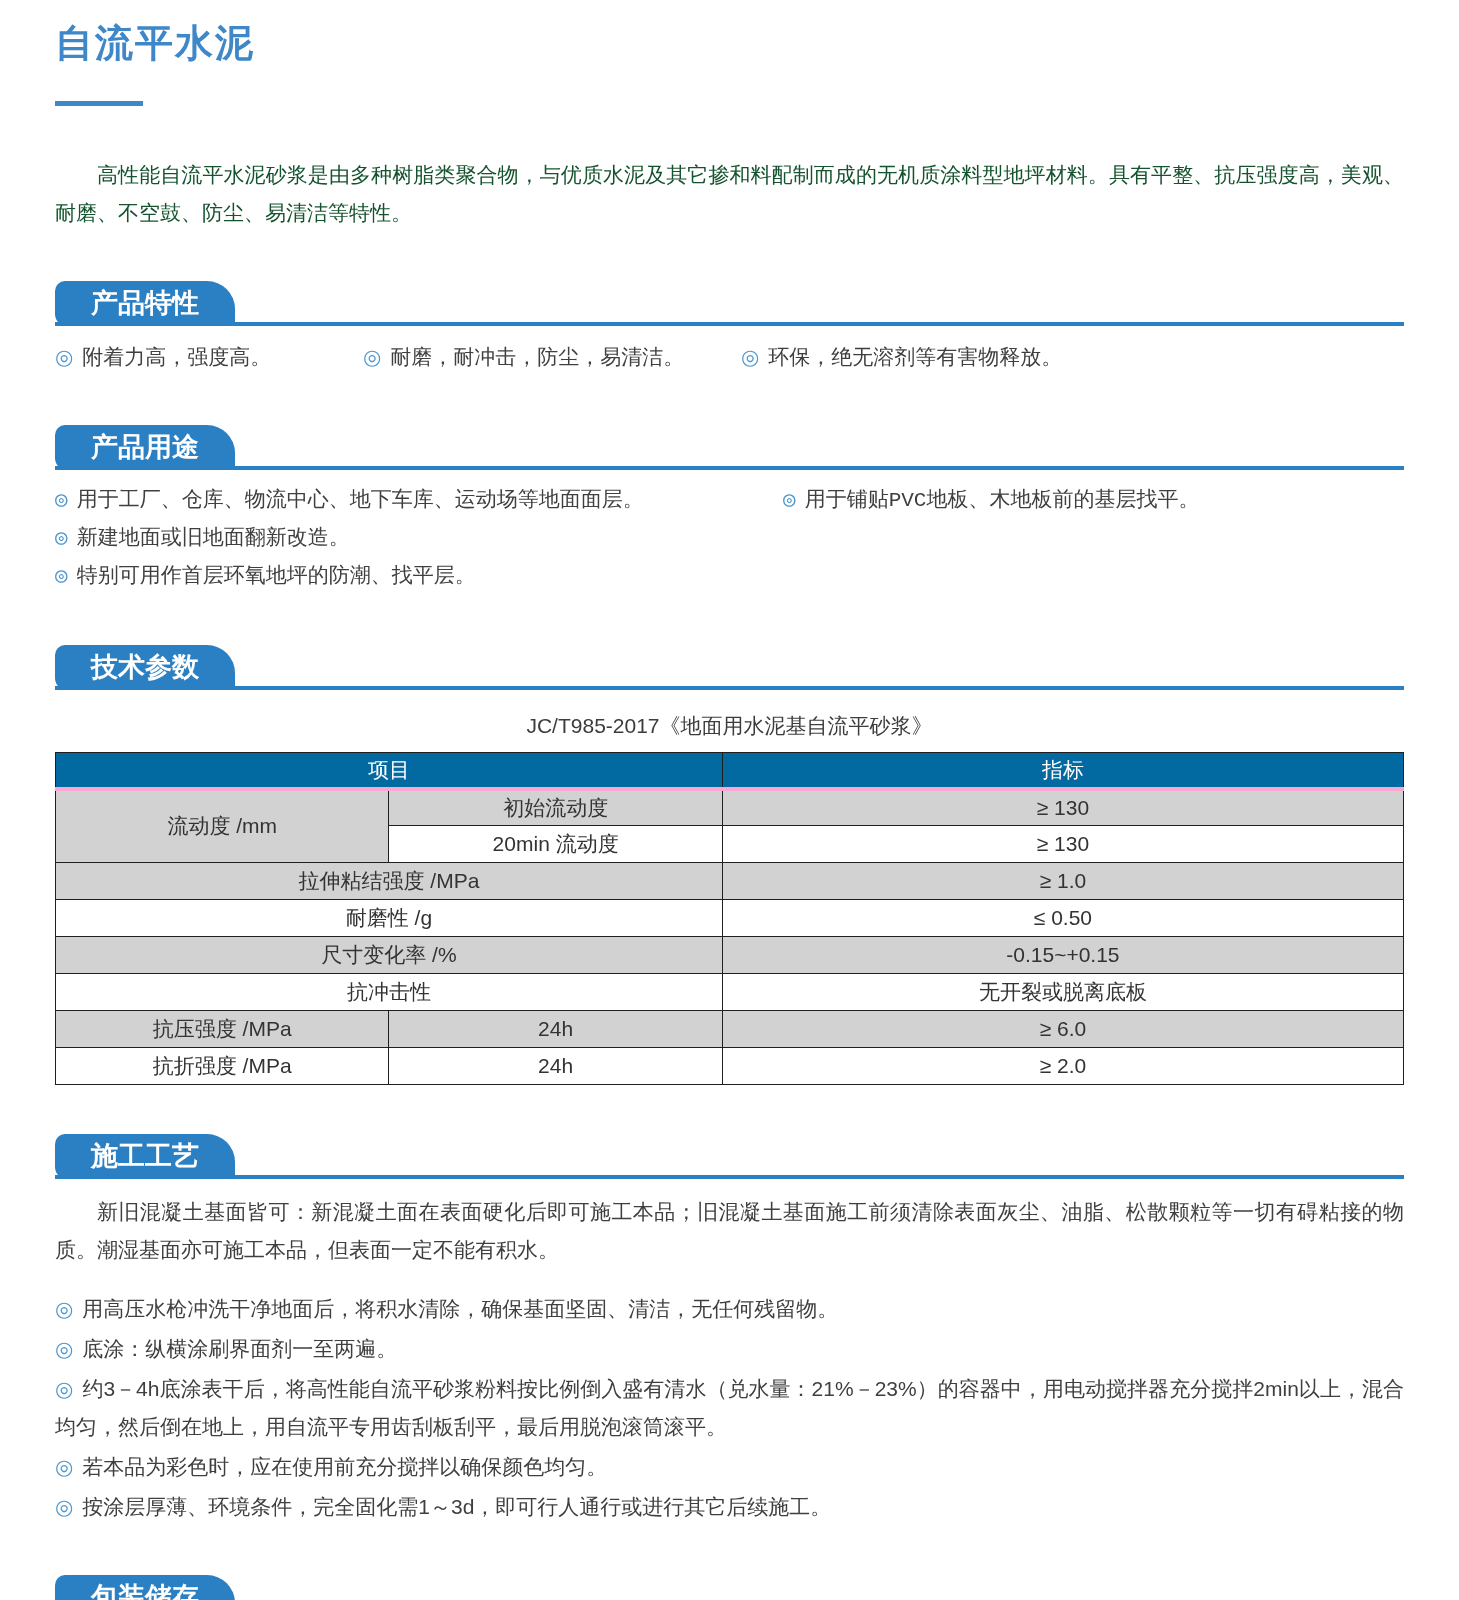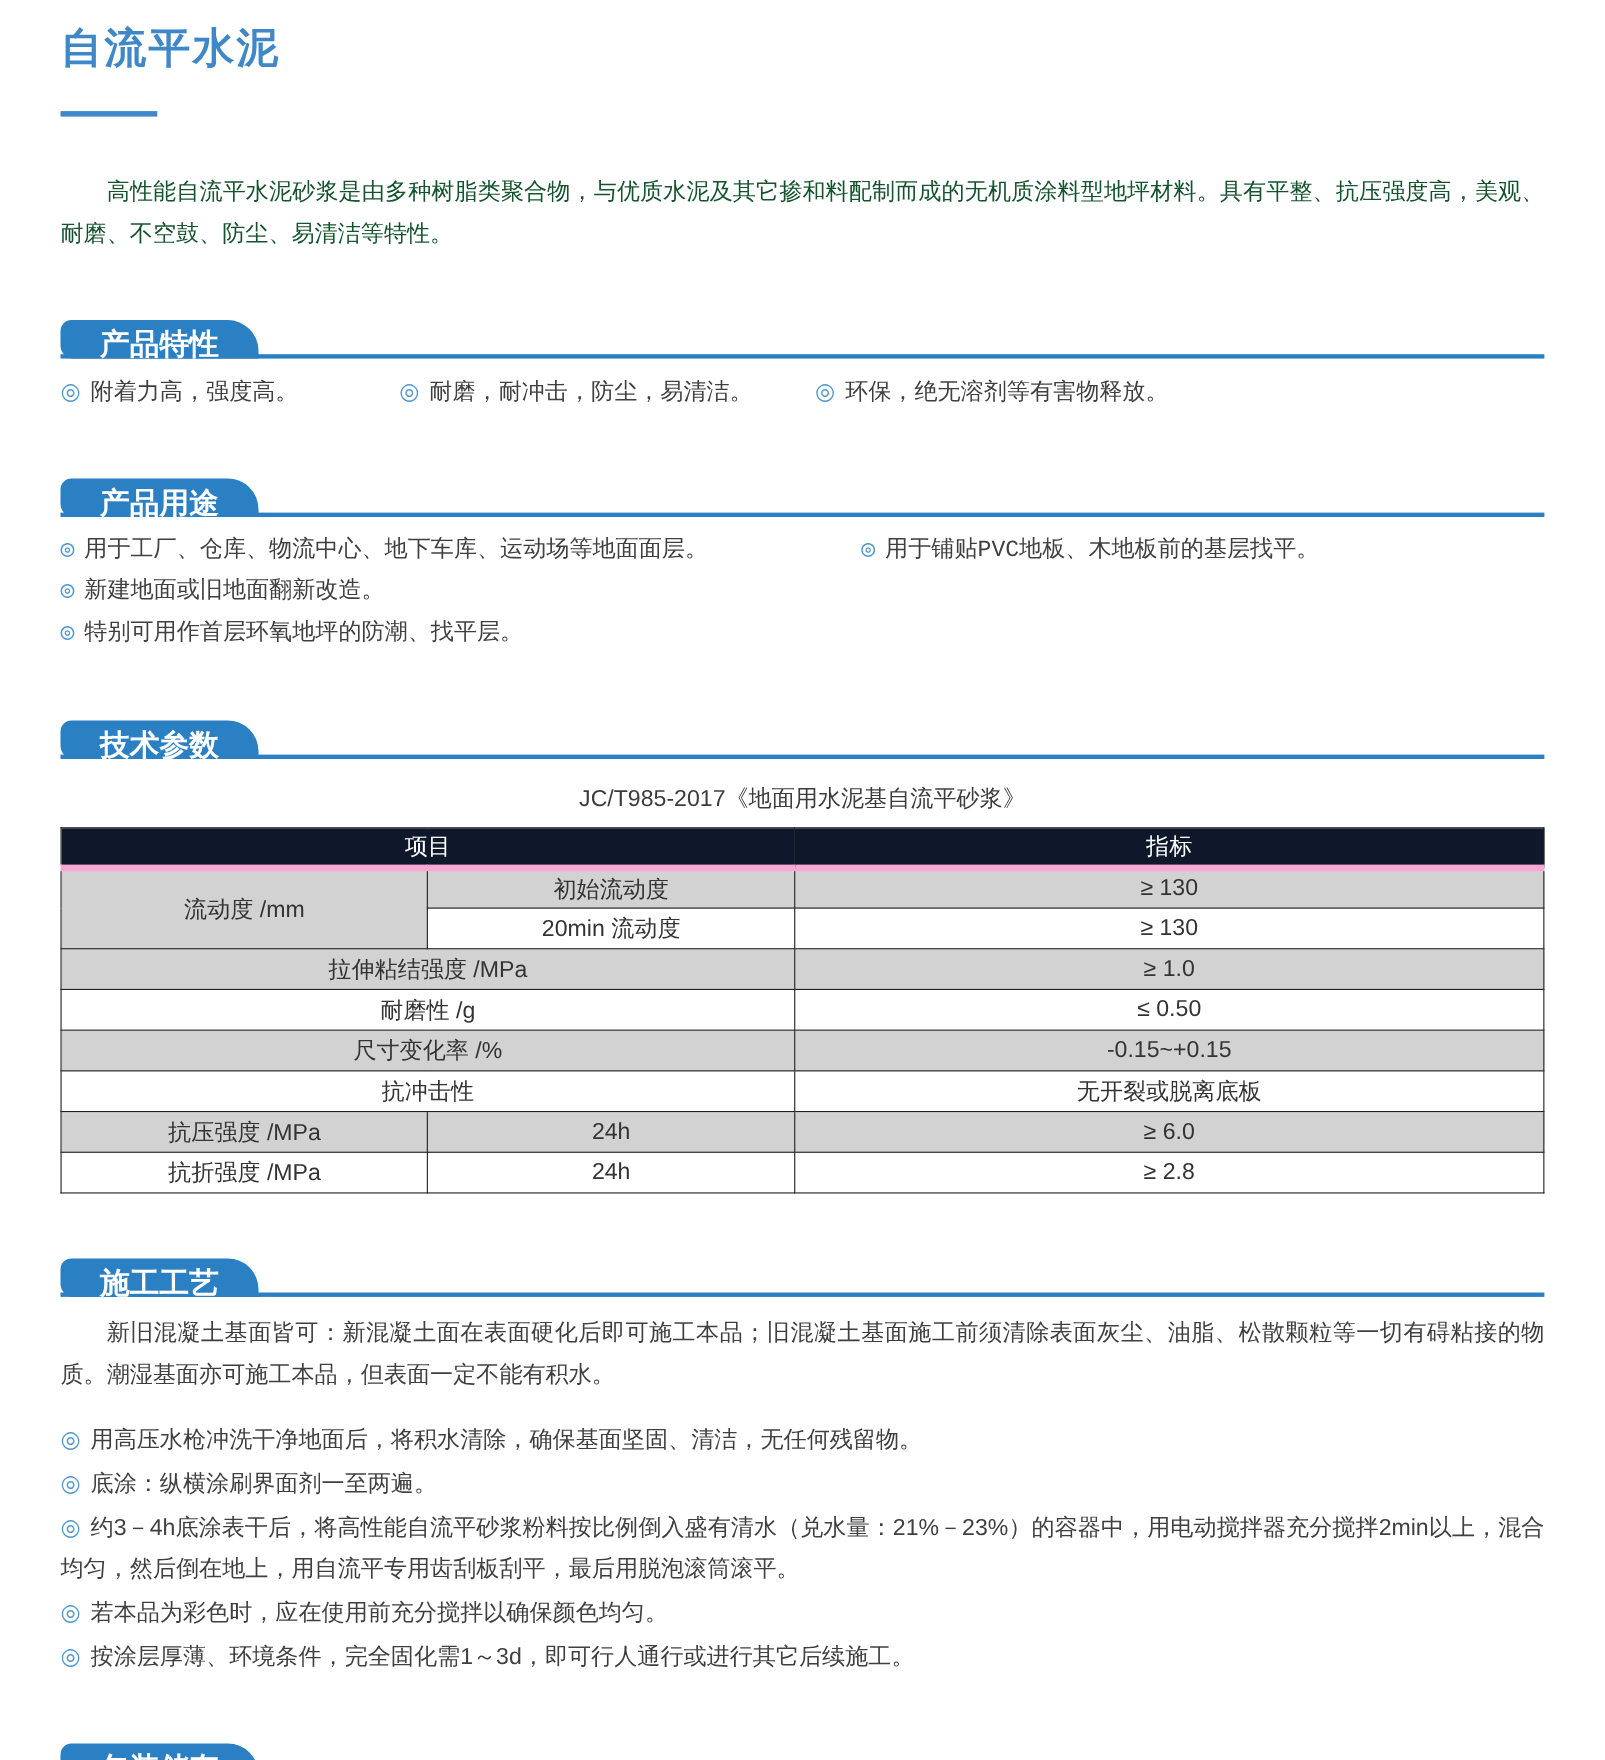--- a/index.html
+++ b/index.html
@@ -28,21 +28,21 @@
   .section { margin-top: 46px; }
   .section-head { position: relative; height: 48px; }
   .head-line {
     position: absolute; left: 0; right: 0; bottom: 0;
     height: 4px; background: #2B7FC3;
   }
   .badge {
     position: absolute; left: 0; bottom: 0;
     background: #2B7FC3; color: #ffffff;
     font-size: 27px; font-weight: bold;
-    height: 35px; line-height: 45px; padding: 0 36px;
+    height: 45px; line-height: 45px; padding: 0 36px;
     border-radius: 10px 28px 0 12px;
   }
 
   .li { font-size: 21px; line-height: 38px; color: #3f3f3f; text-align: justify; }
   .dot { color: #4E97CF; margin-right: 9px; font-size: 21px; }
 
   .feature-row { display: flex; margin-top: 12px; }
   .feature-col-1 { width: 308px; }
   .feature-col-2 { width: 378px; }
   .feature-col-3 { flex: 1; }
@@ -57,22 +57,22 @@
   }
   table.spec {
     width: 100%; border-collapse: collapse; table-layout: fixed;
     font-size: 21px; color: #333333;
   }
   table.spec th, table.spec td {
     border: 1px solid #1f1f1f; text-align: center;
     height: 37px; padding: 0 6px; font-weight: normal;
   }
   table.spec thead th {
-    background: #0f172a; color: #ffffff; height: 36px;
-    border-bottom: 6px solid #f9a8d4;
+    background: #0369a1; color: #ffffff; height: 36px;
+    border-bottom: 4px solid #f9a8d4;
   }
   .c1 { width: 32.8%; } .c2 { width: 33.7%; } .c3 { width: 33.5%; }
   td.gray { background: #D2D2D2; }
 
   .process-intro {
     margin-top: 14px; font-size: 21px; line-height: 38px;
     text-align: justify; text-indent: 2em; color: #3f3f3f;
   }
   .process-list .li { margin-top: 2px; }
 </style>
@@ -155,21 +155,21 @@
           <td>无开裂或脱离底板</td>
         </tr>
         <tr>
           <td class="gray">抗压强度 /MPa</td>
           <td class="gray">24h</td>
           <td class="gray">≥ 6.0</td>
         </tr>
         <tr>
           <td>抗折强度 /MPa</td>
           <td>24h</td>
-          <td>≥ 2.8</td>
+          <td>≥ 2.0</td>
         </tr>
       </tbody>
     </table>
   </div>
 
   <div class="section">
     <div class="section-head">
       <div class="head-line"></div>
       <div class="badge">施工工艺</div>
     </div>

